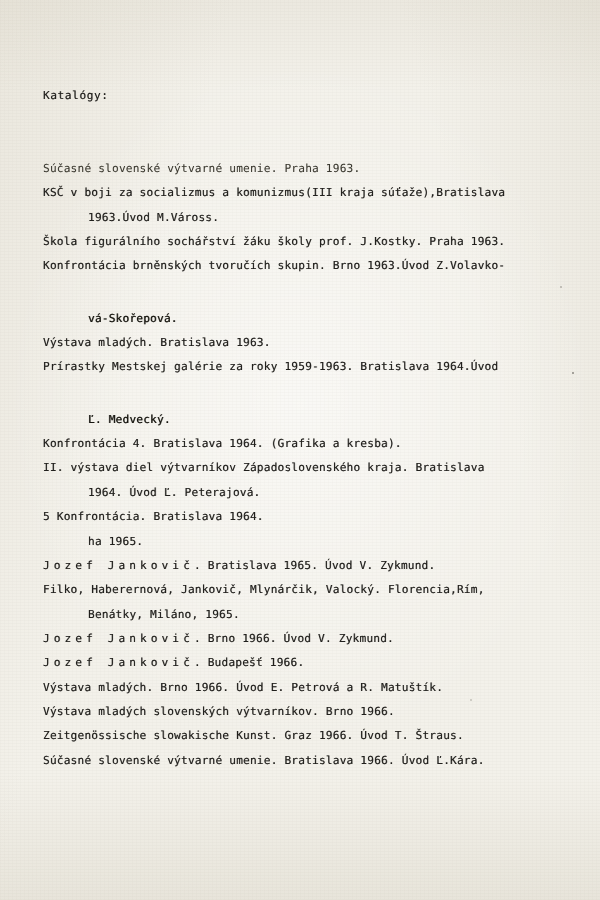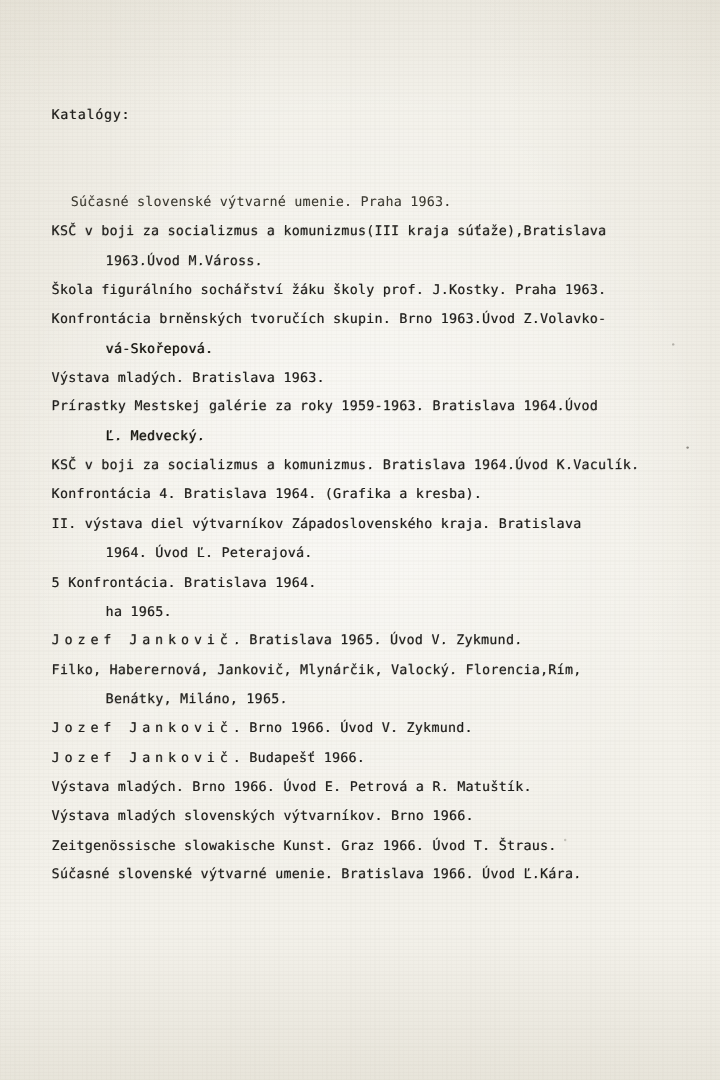--- a/index.html
+++ b/index.html
@@ -76,22 +76,22 @@
 
   .gap-after-heading { height: 48.7px; }
 
   
   .indent { padding-left: 45px; }
 
   
   .sp { letter-spacing: 4.1px; }
 
   
-  .ink-light { color: #3a382f; text-shadow: 0.25px 0 0 rgba(58,56,47,0.22); margin-left: 16px; }
-  .ink-heavy { color: #16150f; text-shadow: 0.45px 0 0 rgba(22,21,15,0.55), -0.35px 0.35px 0 rgba(22,21,15,0.3); }
+  .ink-light { color: #3a382f; text-shadow: 0.25px 0 0 rgba(58,56,47,0.22); }
+  .ink-heavy { color: #16150f; text-shadow: 0.45px 0 0 rgba(22,21,15,0.55), -0.35px 0.35px 0 rgba(22,21,15,0.3); margin-top: 28px; }
 
   
   .fleck {
     position: absolute;
     width: 2px;
     height: 2px;
     border-radius: 50%;
     background: #55524a;
     opacity: 0.65;
   }
@@ -116,21 +116,20 @@
     <div id="entries">
         <div class="line ink-light">Súčasné slovenské výtvarné umenie. Praha 1963.</div>
         <div class="line">KSČ v boji za socializmus a komunizmus(III kraja súťaže),Bratislava</div>
         <div class="line indent">1963.Úvod M.Váross.</div>
         <div class="line">Škola figurálního sochářství žáku školy prof. J.Kostky. Praha 1963.</div>
         <div class="line">Konfrontácia brněnských tvoručích skupin. Brno 1963.Úvod Z.Volavko-</div>
         <div class="line indent ink-heavy">vá-Skořepová.</div>
         <div class="line">Výstava mladých. Bratislava 1963.</div>
         <div class="line">Prírastky Mestskej galérie za roky 1959-1963. Bratislava 1964.Úvod</div>
         <div class="line indent ink-heavy">Ľ. Medvecký.</div>
-        <div class="line">KSČ v boji za socializmus a komunizmus. Bratislava 1964.Úvod K.Vaculík.</div>
         <div class="line">Konfrontácia 4. Bratislava 1964. (Grafika a kresba).</div>
         <div class="line">II. výstava diel výtvarníkov Západoslovenského kraja. Bratislava</div>
         <div class="line indent">1964. Úvod Ľ. Peterajová.</div>
         <div class="line">5 Konfrontácia. Bratislava 1964.</div>
         <div class="line indent">ha 1965.</div>
         <div class="line"><span class="sp">Jozef Jankovič</span><span>. Bratislava 1965. Úvod V. Zykmund.</span></div>
         <div class="line">Filko, Haberernová, Jankovič, Mlynárčik, Valocký. Florencia,Rím,</div>
         <div class="line indent">Benátky, Miláno, 1965.</div>
         <div class="line"><span class="sp">Jozef Jankovič</span><span>. Brno 1966. Úvod V. Zykmund.</span></div>
         <div class="line"><span class="sp">Jozef Jankovič</span><span>. Budapešť 1966.</span></div>

